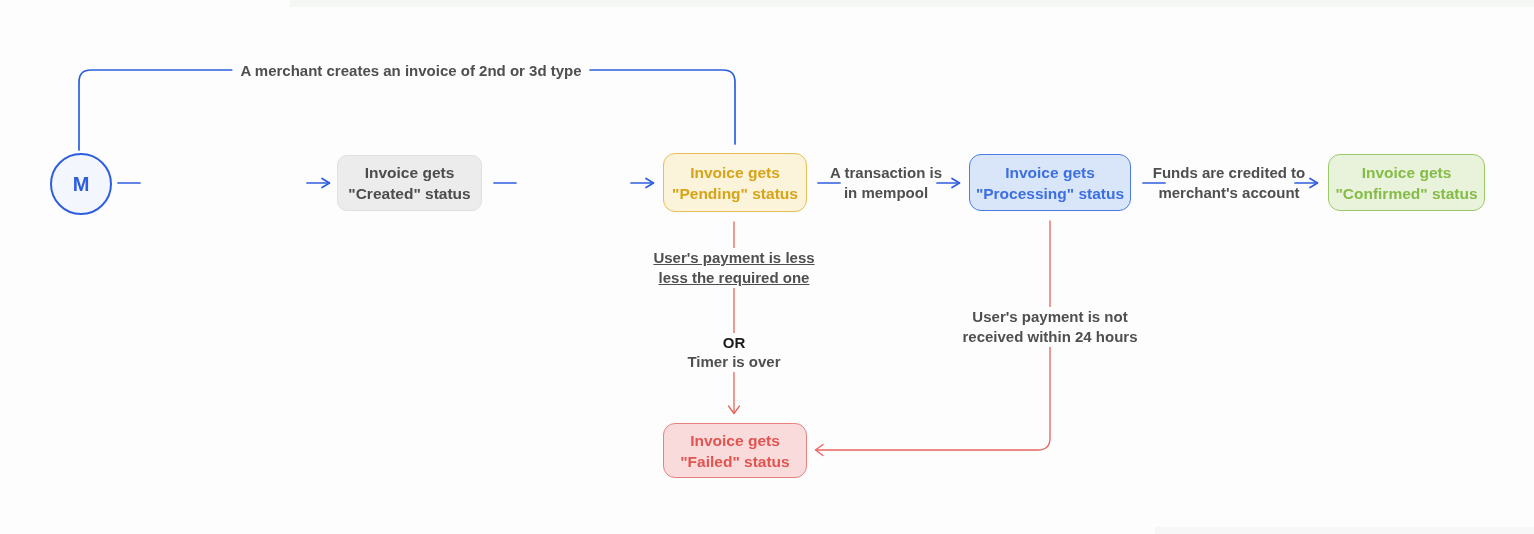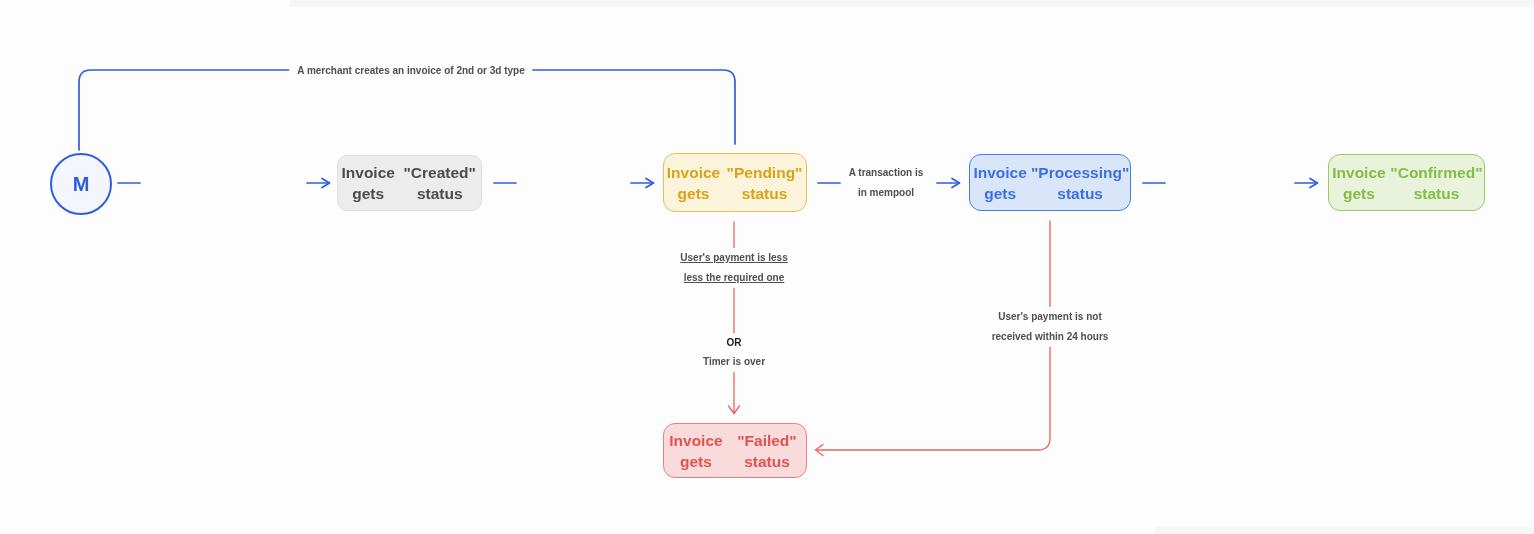--- a/index.html
+++ b/index.html
@@ -20,21 +20,21 @@
     position:absolute;left:290px;top:0;width:1244px;height:7px;
     background:#f5f7f4;
   }
   .strip-bottom{
     position:absolute;left:1155px;top:527px;width:379px;height:7px;
     background:#f6f7f6;
   }
   svg.lines{position:absolute;left:0;top:0;z-index:1;}
   .node{
     position:absolute;z-index:2;
-    display:flex;flex-direction:row;align-items:center;justify-content:center;
+    display:flex;flex-direction:column;align-items:center;justify-content:center;
     text-align:center;
     font-size:15.5px;font-weight:600;line-height:21px;
     border-radius:12px;
     box-sizing:border-box;
   }
   .node-start{
     position:absolute;z-index:2;
     display:flex;align-items:center;justify-content:center;
     width:58px;height:58px;border-radius:50%;
     left:50px;top:153px;
@@ -63,21 +63,21 @@
   }
   .node-failed{
     left:663px;top:423px;width:144px;height:55px;
     background:#f9dbdb;border:1.5px solid #e8827e;
     color:#e15450;
   }
   .edge-label{
     position:absolute;z-index:2;
     transform:translateX(-50%);
     text-align:center;white-space:nowrap;
-    font-size:10px;font-weight:600;line-height:20px;
+    font-size:15px;font-weight:600;line-height:20px;
     color:var(--label-gray);
   }
   .edge-label.masked{background:var(--bg);padding:0 8px;}
   .edge-label.or-label{color:#1a1a1a;font-weight:700;margin-top:16px;}
 </style>
 </head>
 <body>
 
 <div class="canvas">
 
@@ -141,20 +141,24 @@
   <div class="edge-label masked" style="left:411px;top:61px;">
     <div>A merchant creates an invoice of 2nd or 3d type</div>
   </div>
 
 
   <div class="edge-label" style="left:886px;top:163px;">
     <div>A transaction is</div>
     <div>in mempool</div>
   </div>
 
+  <div class="edge-label" style="left:1229px;top:163px;">
+    <div>Funds are credited to</div>
+    <div>merchant's account</div>
+  </div>
 
   <div class="edge-label masked" style="left:734px;top:248px;text-decoration:underline;">
     <div>User's payment is less</div>
     <div>less the required one</div>
   </div>
 
   <div class="edge-label masked or-label" style="left:734px;top:317px;">
     <div>OR</div>
   </div>
 

